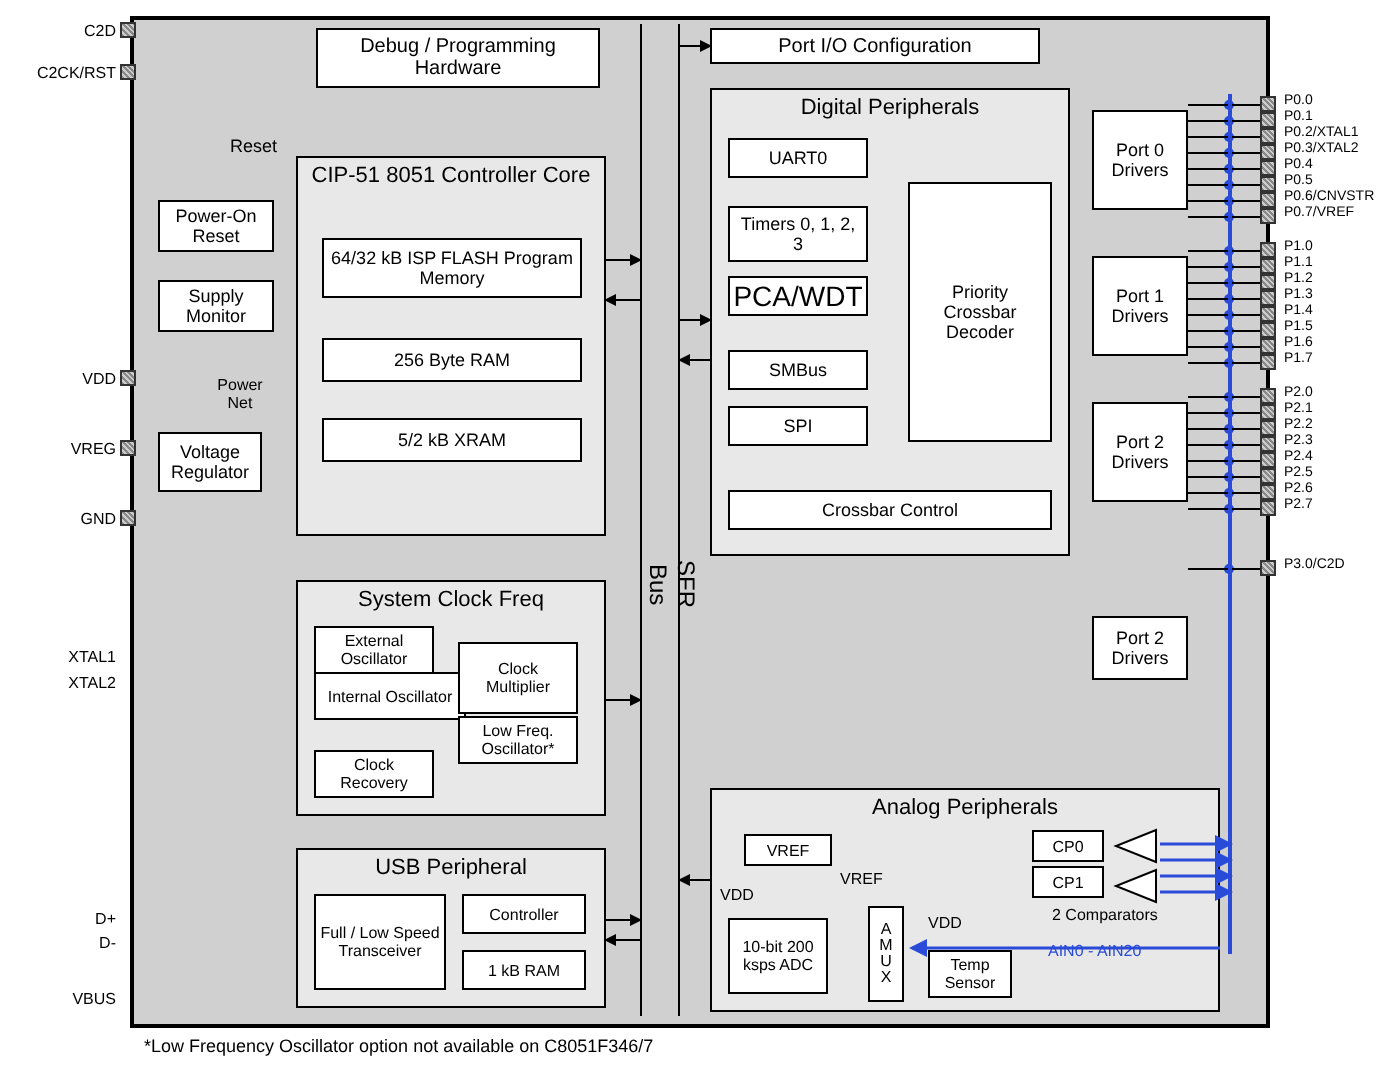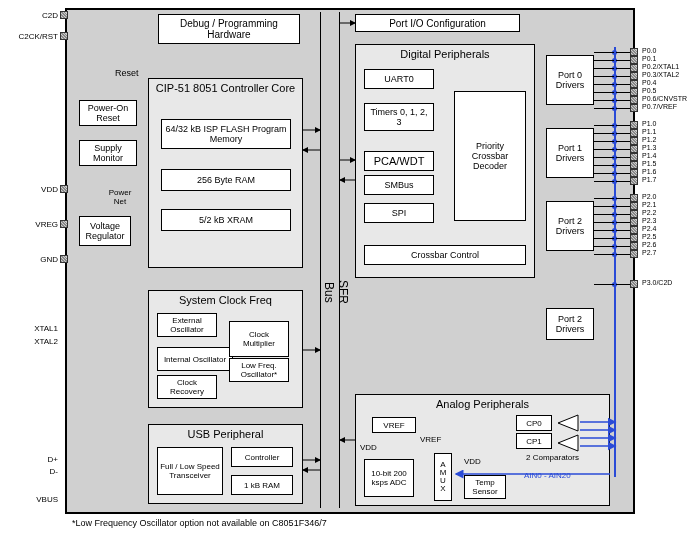--- a/index.html
+++ b/index.html
@@ -52,21 +52,21 @@
 <div class="group" style="left:148px;top:78px;width:155px;height:190px">
   <div class="group-title">CIP-51 8051 Controller Core</div>
   <div class="box" style="left:12px;top:40px;width:130px;height:30px;font-size:9px">64/32 kB ISP FLASH Program Memory</div>
   <div class="box" style="left:12px;top:90px;width:130px;height:22px;font-size:9px">256 Byte RAM</div>
   <div class="box" style="left:12px;top:130px;width:130px;height:22px;font-size:9px">5/2 kB XRAM</div>
 </div>
 
 <div class="group" style="left:148px;top:290px;width:155px;height:118px">
   <div class="group-title">System Clock Freq</div>
   <div class="box" style="left:8px;top:22px;width:60px;height:24px;font-size:8px">External Oscillator</div>
-  <div class="box" style="left:8px;top:56px;width:76px;height:24px;font-size:8px">Internal Oscillator</div>
+  <div class="box" style="left:8px;top:45px;width:76px;height:24px;font-size:8px">Internal Oscillator</div>
   <div class="box" style="left:80px;top:30px;width:60px;height:36px;font-size:8px">Clock Multiplier</div>
   <div class="box" style="left:8px;top:84px;width:60px;height:24px;font-size:8px">Clock Recovery</div>
   <div class="box" style="left:80px;top:67px;width:60px;height:24px;font-size:8px">Low Freq. Oscillator*</div>
 </div>
 
 <div class="group" style="left:148px;top:424px;width:155px;height:80px">
   <div class="group-title">USB Peripheral</div>
   <div class="box" style="left:8px;top:22px;width:66px;height:48px;font-size:8px">Full / Low Speed Transceiver</div>
   <div class="box" style="left:82px;top:22px;width:62px;height:20px;font-size:8px">Controller</div>
   <div class="box" style="left:82px;top:50px;width:62px;height:20px;font-size:8px">1 kB RAM</div>
@@ -75,21 +75,21 @@
 <div style="position:absolute;left:320px;top:12px;width:20px;height:496px;border-left:1px solid #000;border-right:1px solid #000"></div>
 <div class="vtext" style="position:absolute;left:322px;top:280px;white-space:pre-line;text-align:center">SFR
 Bus</div>
 
 <div class="box" style="left:355px;top:14px;width:165px;height:18px;font-size:10px">Port I/O Configuration</div>
 
 <div class="group" style="left:355px;top:44px;width:180px;height:234px">
   <div class="group-title">Digital Peripherals</div>
   <div class="box" style="left:8px;top:24px;width:70px;height:20px;font-size:9px">UART0</div>
   <div class="box" style="left:8px;top:58px;width:70px;height:28px;font-size:9px">Timers 0, 1, 2, 3</div>
-  <div class="box" style="left:8px;top:106px;width:70px;height:20px;font-size:11px">PCA/WDT</div>
+  <div class="box" style="left:8px;top:93px;width:70px;height:20px;font-size:14px">PCA/WDT</div>
   <div class="box" style="left:8px;top:130px;width:70px;height:20px;font-size:9px">SMBus</div>
   <div class="box" style="left:8px;top:158px;width:70px;height:20px;font-size:9px">SPI</div>
   <div class="box" style="left:98px;top:46px;width:72px;height:130px;font-size:9px">Priority Crossbar Decoder</div>
   <div class="box" style="left:8px;top:200px;width:162px;height:20px;font-size:9px">Crossbar Control</div>
 </div>
 
 <div class="box" style="left:546px;top:55px;width:48px;height:50px;font-size:9px">Port 0 Drivers</div>
 <div class="box" style="left:546px;top:128px;width:48px;height:50px;font-size:9px">Port 1 Drivers</div>
 <div class="box" style="left:546px;top:201px;width:48px;height:50px;font-size:9px">Port 2 Drivers</div>
 <div class="box" style="left:546px;top:308px;width:48px;height:32px;font-size:9px">Port 2 Drivers</div>

